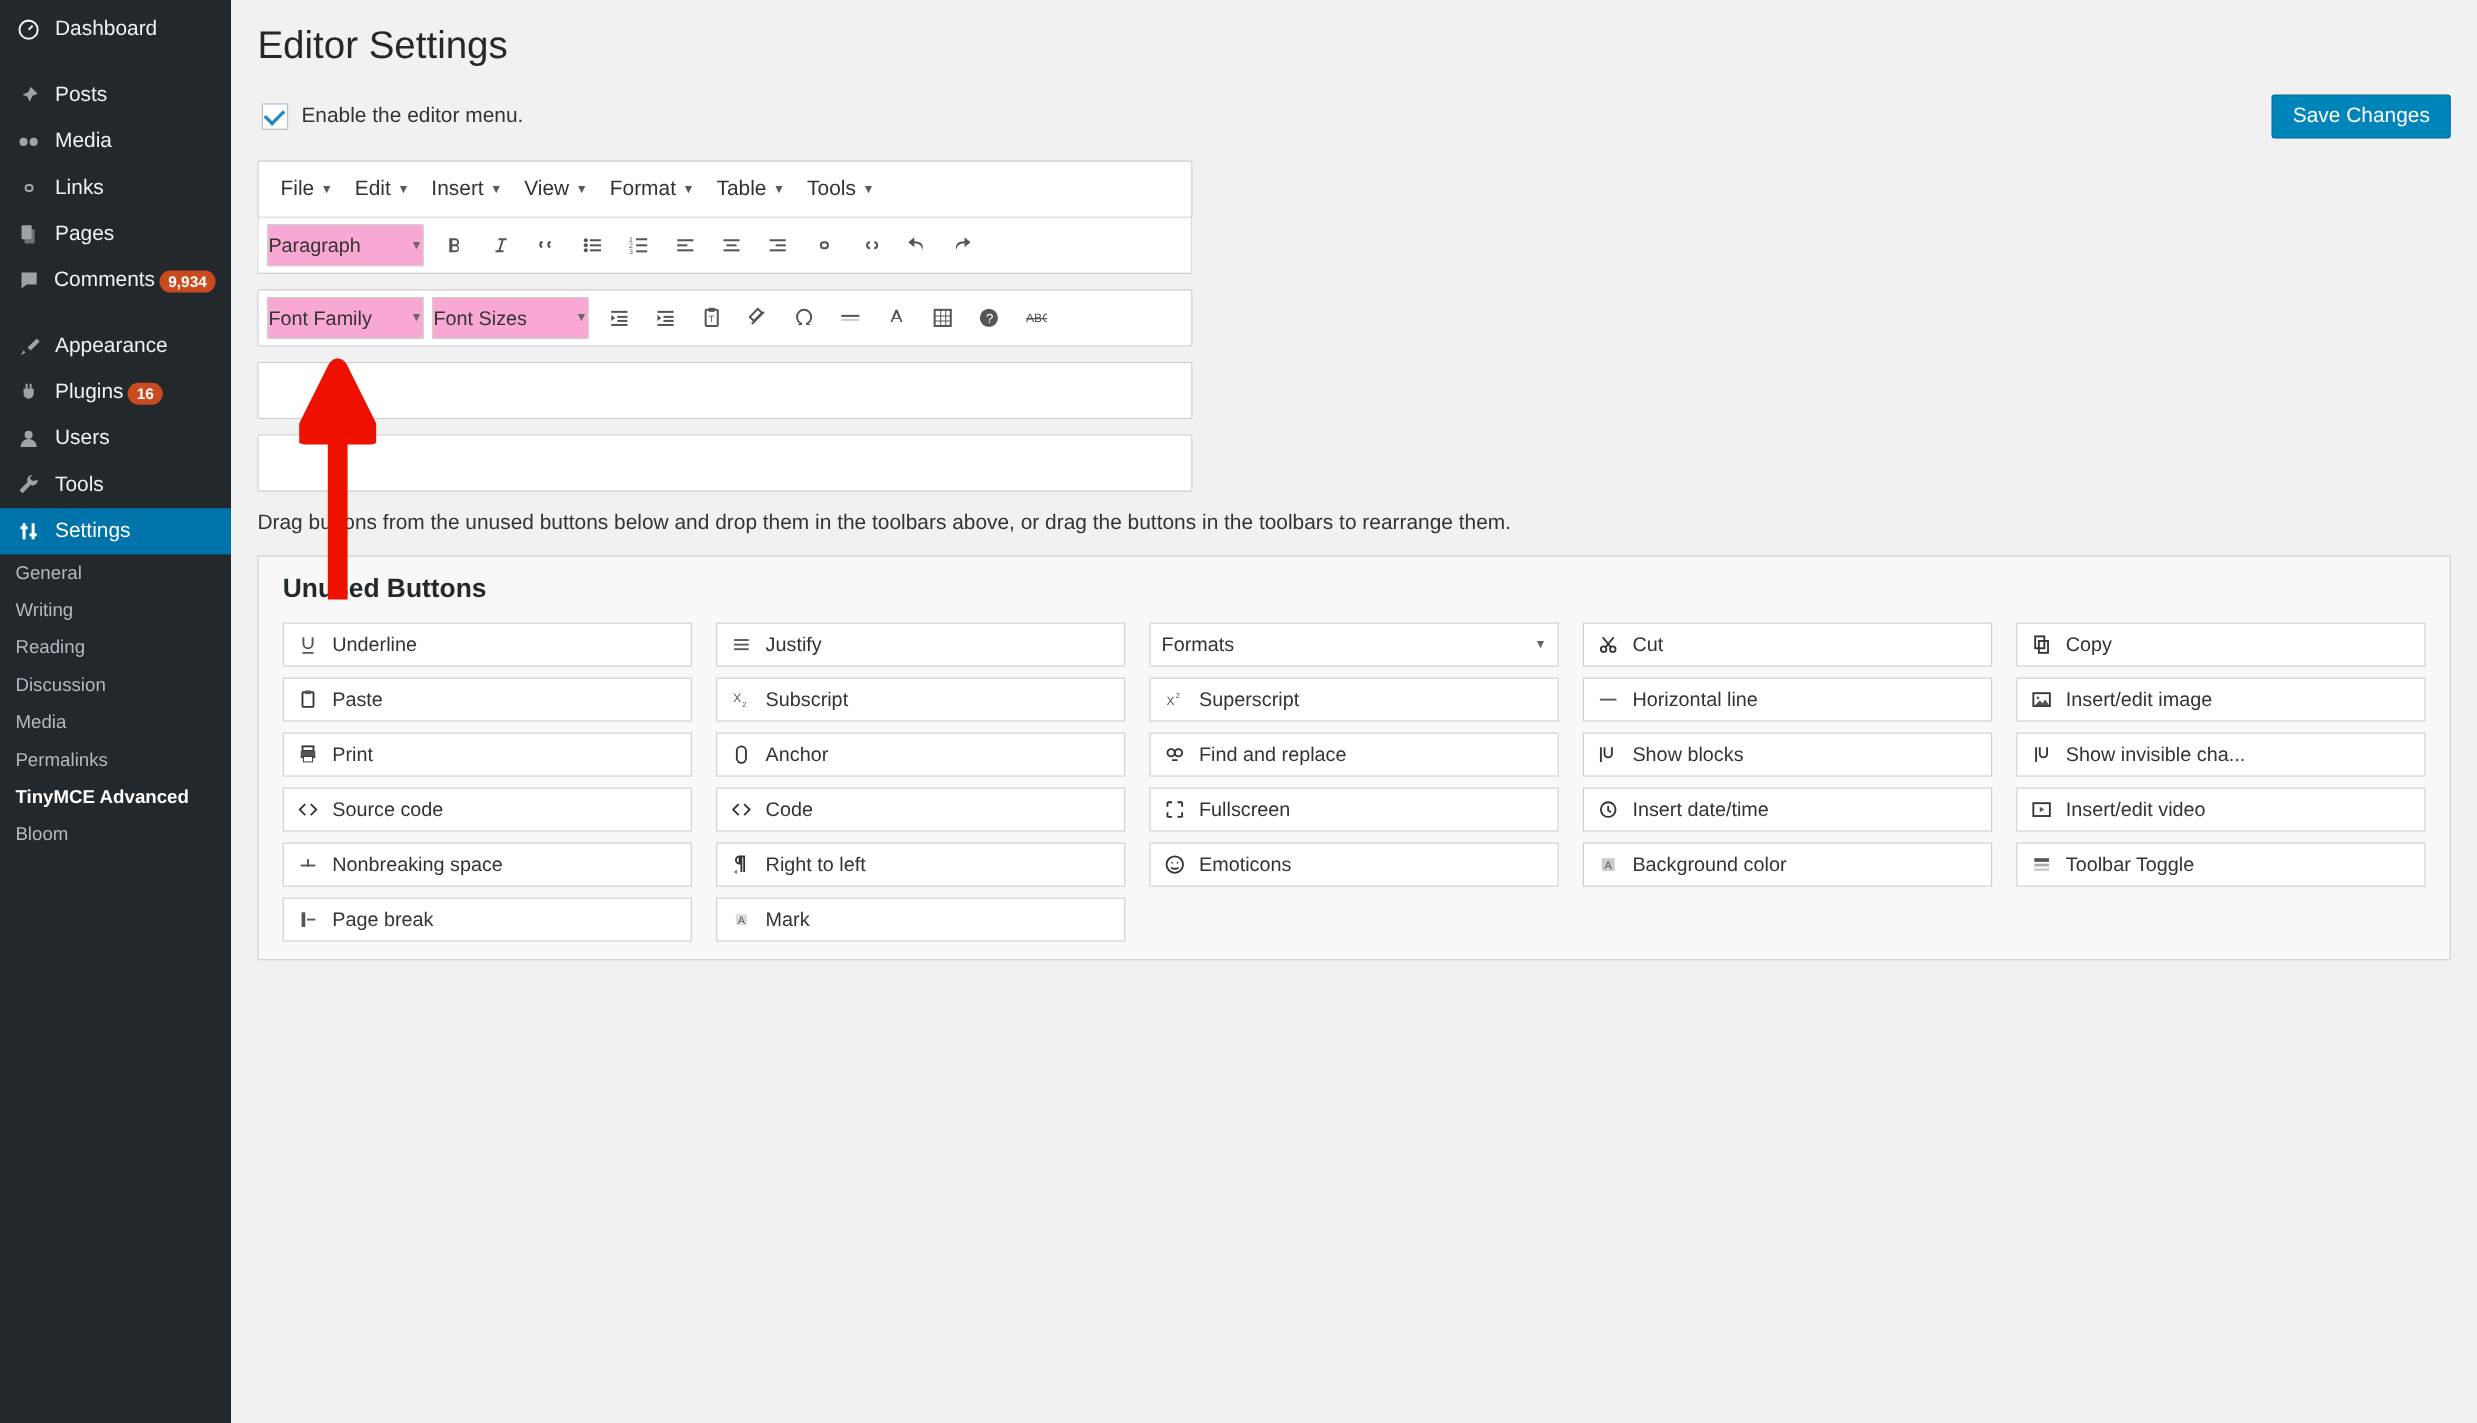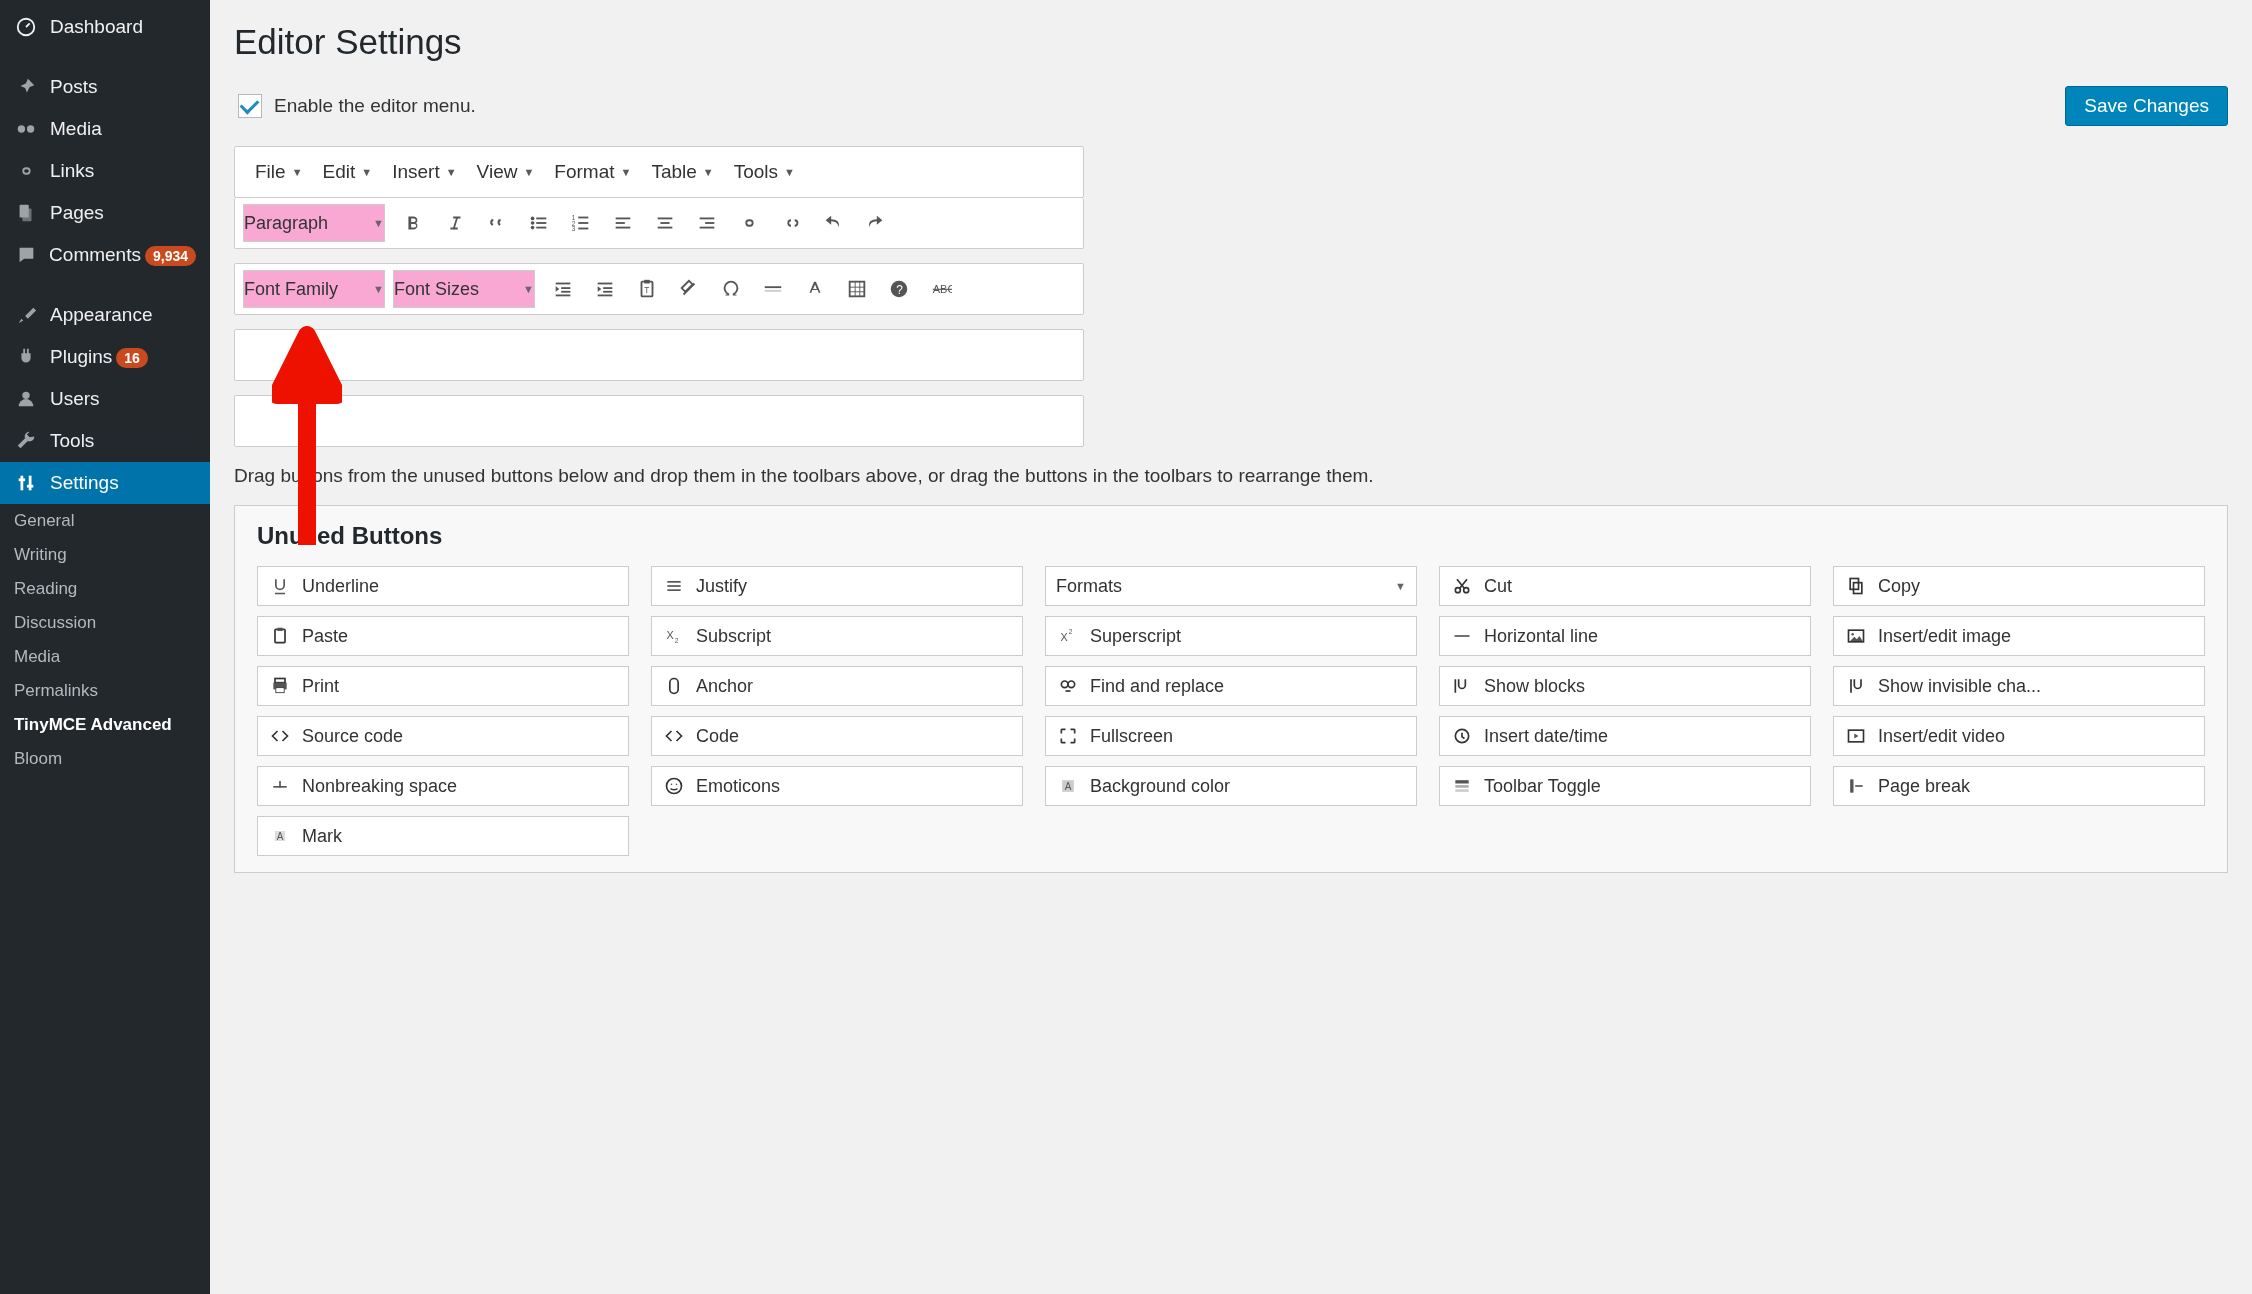--- a/index.html
+++ b/index.html
@@ -790,20 +790,28 @@
           <span class="ub-icon">
             <svg>
               <use href="#i-nbsp"></use>
             </svg>
           </span>
           <span>Nonbreaking space</span>
         </div>
         <div class="ub">
           <span class="ub-icon">
             <svg>
+              <use href="#i-rtl"></use>
+            </svg>
+          </span>
+          <span>Right to left</span>
+        </div>
+        <div class="ub">
+          <span class="ub-icon">
+            <svg>
               <use href="#i-emoticons"></use>
             </svg>
           </span>
           <span>Emoticons</span>
         </div>
         <div class="ub">
           <span class="ub-icon">
             <svg>
               <use href="#i-bgcolor"></use>
             </svg>

